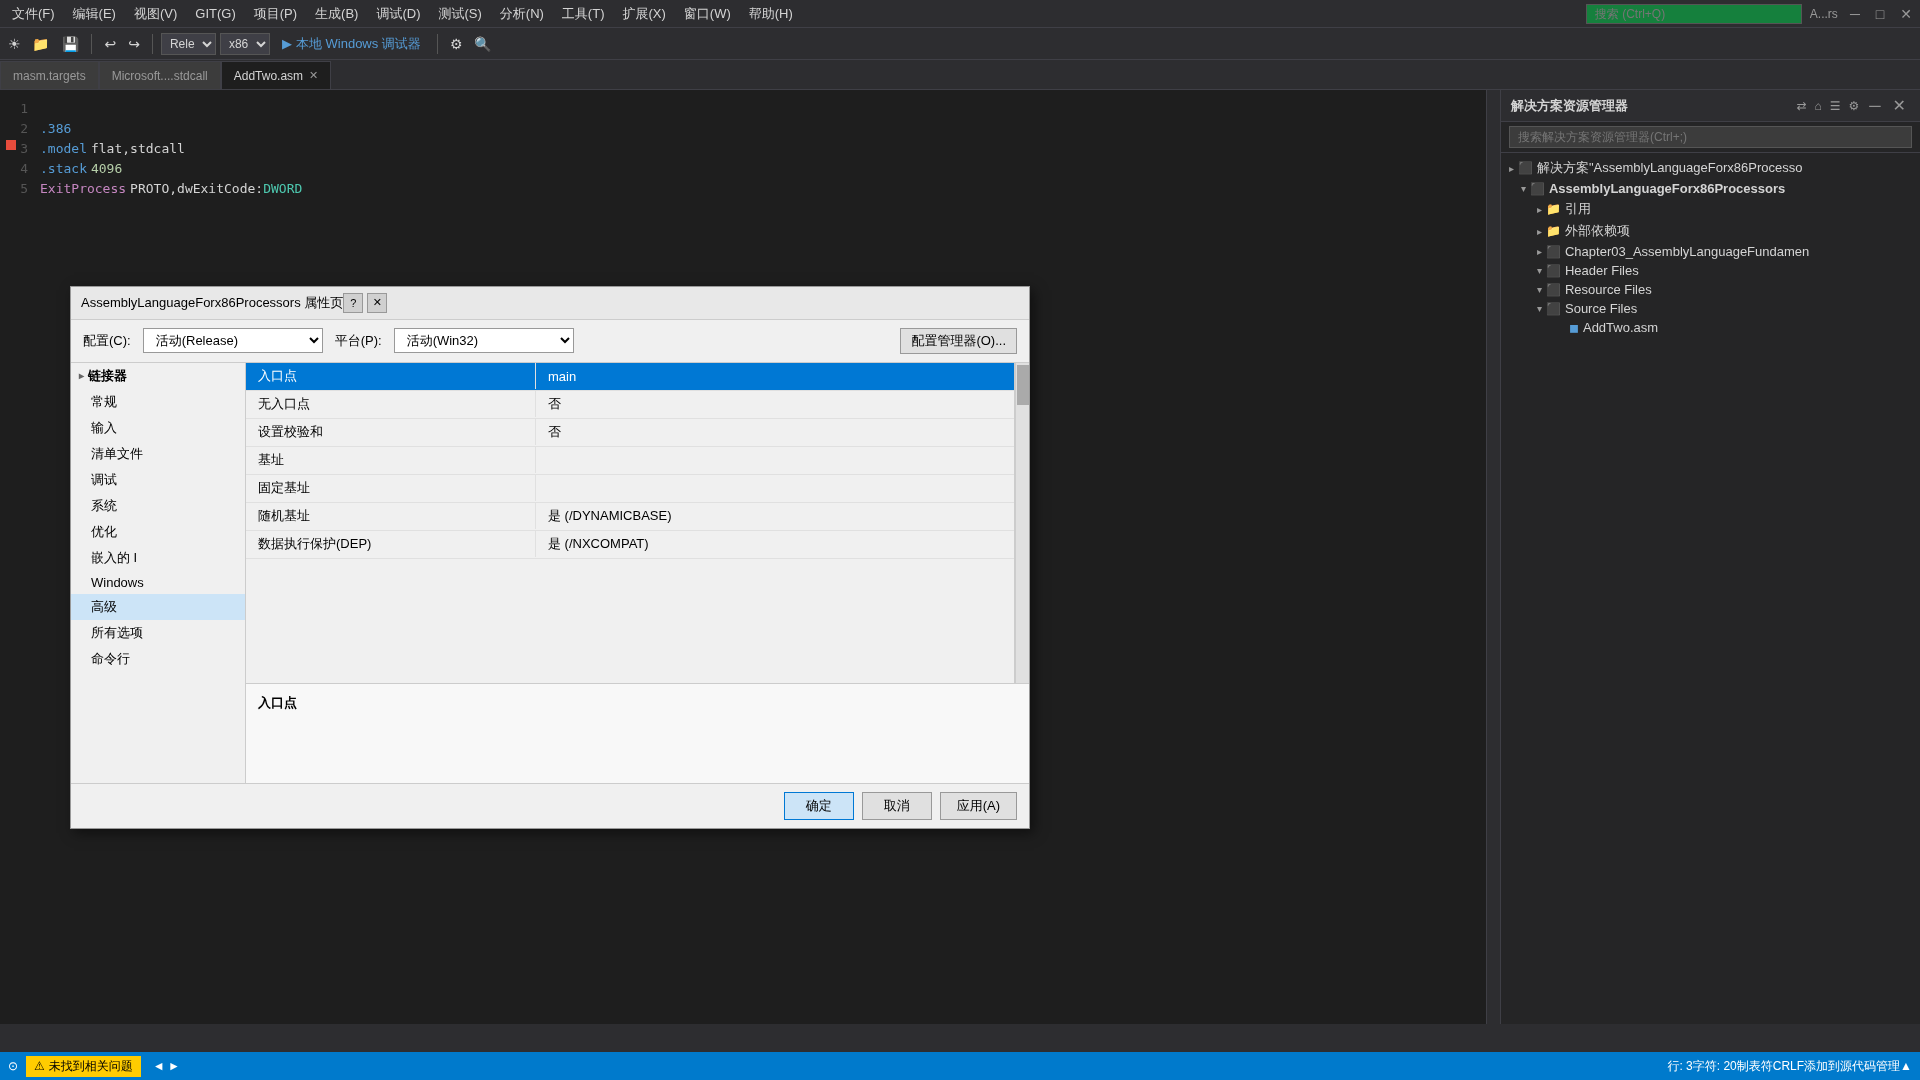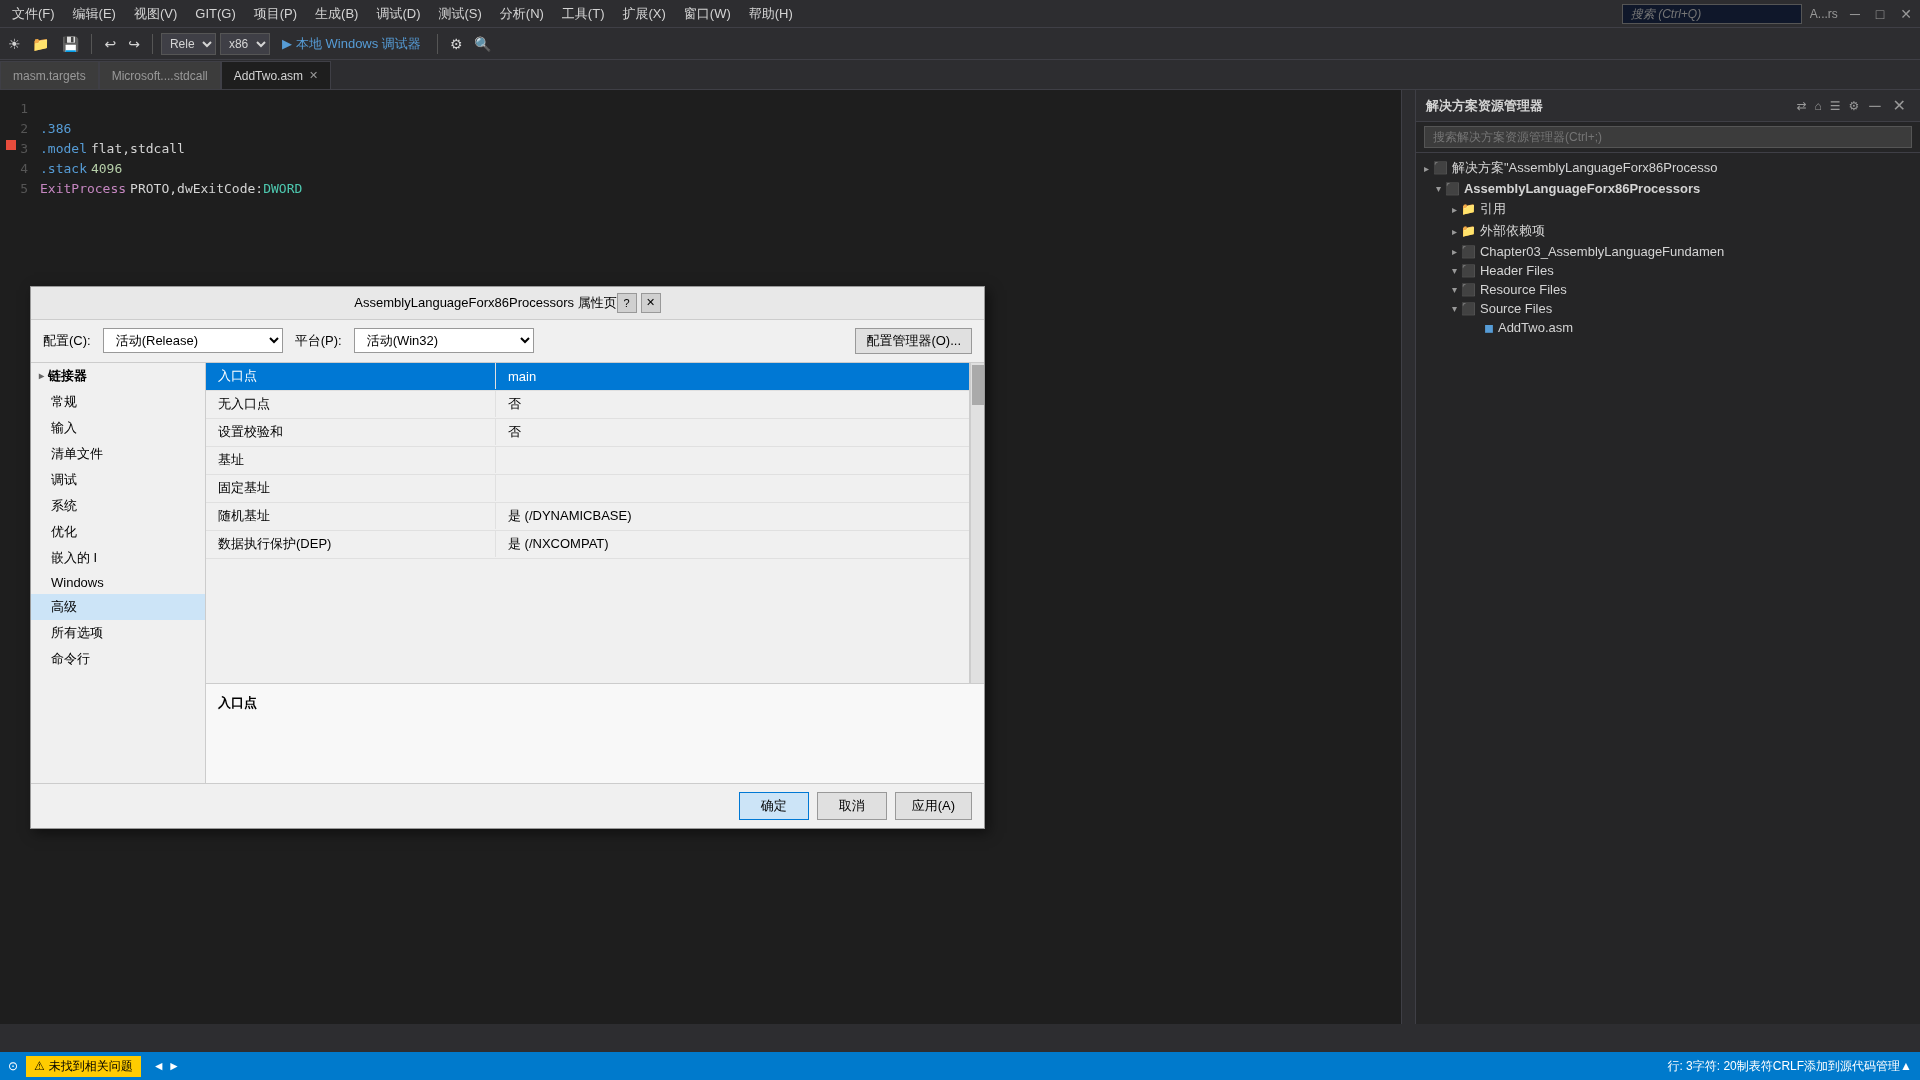--- a/index.html
+++ b/index.html
@@ -31,27 +31,26 @@
       font-size: 13px;
       white-space: nowrap;
     }
     .menu-search {
       margin-left: auto;
       display: flex;
       align-items: center;
       gap: 8px;
     }
     .search-box {
-      background: #0f172a;
+      background: #15803d;
       border: 1px solid #555;
       color: #d4d4d4;
       padding: 2px 8px;
       font-size: 12px;
-      width: 180px;
-      font-style: italic;
+      width: 216px;
     }
 
     
     .toolbar {
       background: #2d2d30;
       height: 32px;
       display: flex;
       align-items: center;
       padding: 0 4px;
       border-bottom: 1px solid #3f3f46;
@@ -153,21 +152,21 @@
       color: #555;
       user-select: none;
     }
     .code-text { color: #d4d4d4; }
     .code-directive { color: #569cd6; }
     .code-keyword { color: #c586c0; }
     .code-value { color: #b5cea8; }
 
     
     .solution-panel {
-      width: 505px;
+      width: 420px;
       background: #252526;
       border-left: 1px solid #3f3f46;
       display: flex;
       flex-direction: column;
     }
     .solution-header {
       background: #2d2d30;
       padding: 6px 10px;
       display: flex;
       align-items: center;
@@ -244,21 +243,21 @@
       width: 960px;
       position: relative;
       color: #000;
     }
     .dialog-titlebar {
       background: #e8e8e8;
       border-bottom: 1px solid #ccc;
       padding: 6px 10px;
       display: flex;
       align-items: center;
-      justify-content: center;
+      justify-content: flex-start;
     }
     .dialog-title {
       font-size: 13px;
       color: #000;
     }
     .dialog-controls {
       display: flex;
       gap: 4px;
     }
     .dialog-ctrl-btn {

